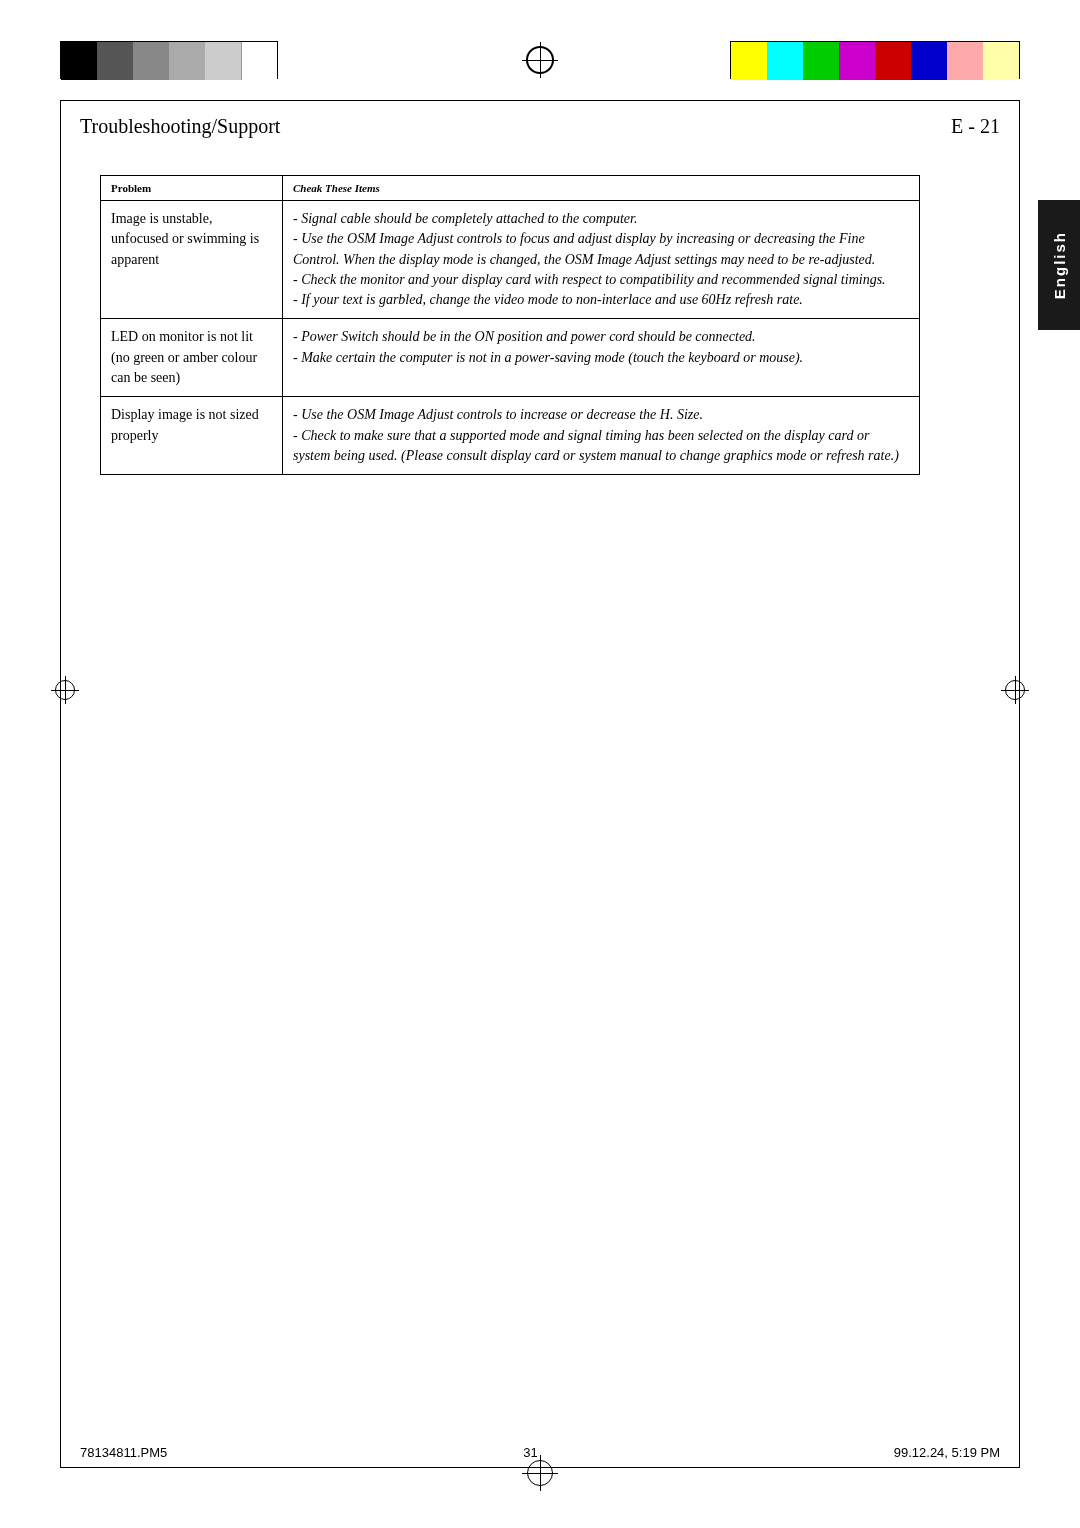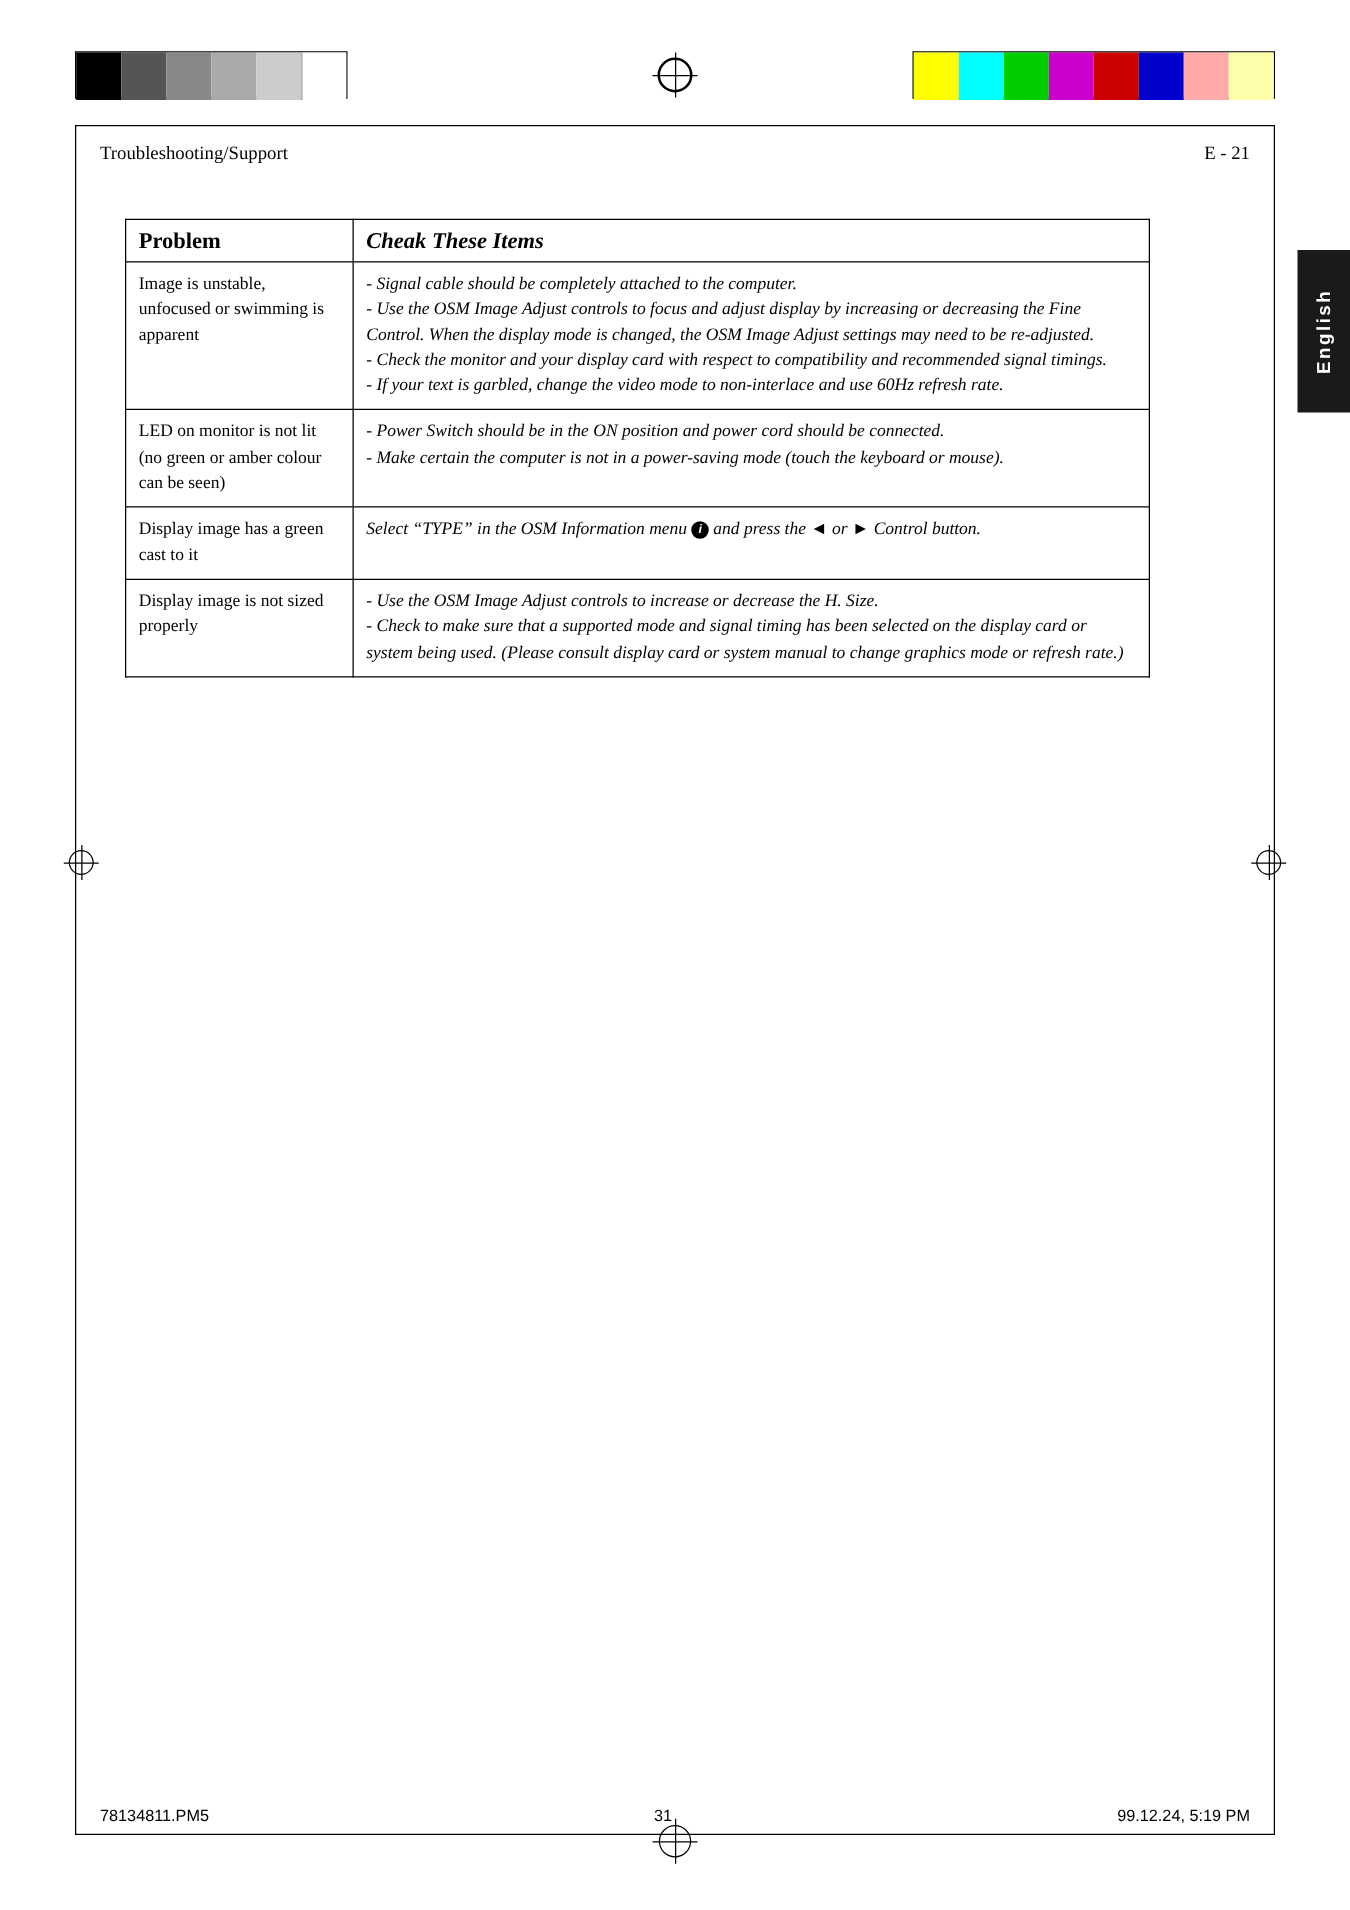--- a/index.html
+++ b/index.html
@@ -158,21 +158,21 @@
 
     
     .page-header {
       position: absolute;
       top: 115px;
       left: 80px;
       right: 80px;
       display: flex;
       justify-content: space-between;
       align-items: center;
-      font-size: 15px;
+      font-size: 20px;
     }
 
     
     .main-content {
       position: absolute;
       top: 155px;
       left: 100px;
       right: 100px;
     }
 
@@ -182,21 +182,21 @@
       border-collapse: collapse;
       margin-top: 20px;
       font-size: 14.5px;
     }
 
     .trouble-table th {
       border: 1.5px solid #000;
       padding: 6px 10px;
       text-align: left;
       font-weight: bold;
-      font-size: 18px;
+      font-size: 11px;
       background: #ffffff;
     }
 
     .trouble-table td {
       border: 1.5px solid #000;
       padding: 8px 10px;
       vertical-align: top;
       font-size: 14px;
       line-height: 1.45;
     }
@@ -386,26 +386,20 @@
       </tr>
 
       <tr>
         <td class="problem-col">LED on monitor is not lit (no green or amber colour can be seen)</td>
         <td class="check-col">
           - Power Switch should be in the ON position and power cord should be connected.<br>
           - Make certain the computer is not in a power-saving mode (touch the keyboard or mouse).
         </td>
       </tr>
 
-      <tr>
-        <td class="problem-col">Display image has a green cast to it</td>
-        <td class="check-col">
-          Select “TYPE” in the OSM Information menu <span class="info-icon">i</span> and press the ◄ or ► Control button.
-        </td>
-      </tr>
 
       <tr>
         <td class="problem-col">Display image is not sized properly</td>
         <td class="check-col">
           - Use the OSM Image Adjust controls to increase or decrease the H. Size.<br>
           - Check to make sure that a supported mode and signal timing has been selected on the display card or system being used. (Please consult display card or system manual to change graphics mode or refresh rate.)
         </td>
       </tr>
     </tbody>
   </table>

